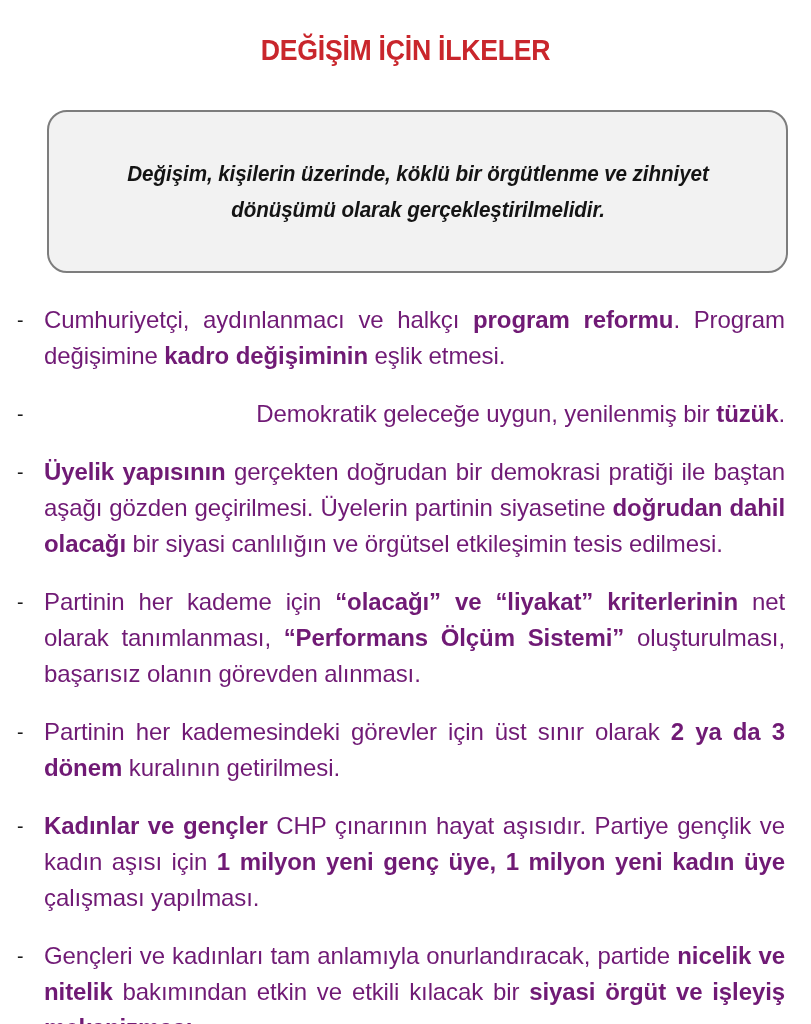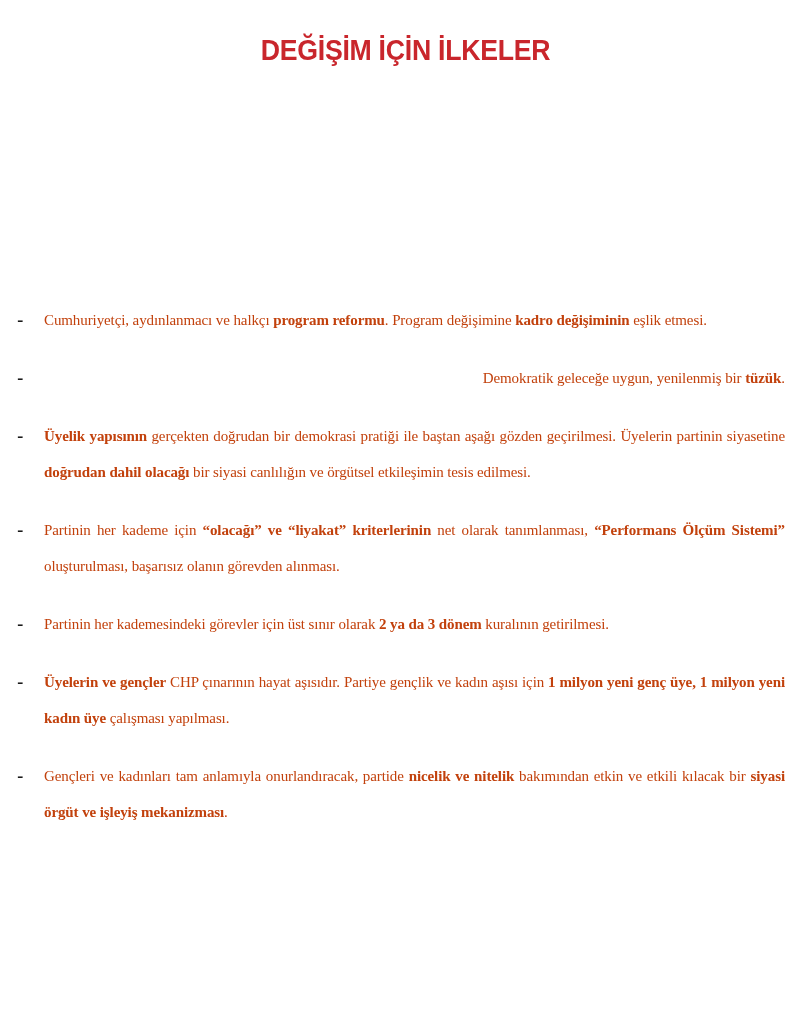--- a/index.html
+++ b/index.html
@@ -89,39 +89,42 @@
   .dash {
     position: absolute;
     left: 17px;
     top: 0;
     font-size: 19.5px;
     line-height: 36px;
     color: #1a1a1a;
     user-select: none;
   }
   .item-text {
-    font-family: Liberation Serif, serif;
-    font-size: 15px;
+    font-family: Liberation Sans, sans-serif;
+    font-size: 24px;
     line-height: 36px;
     text-align: justify;
-    color: #c2410c;
+    color: #701a75;
     letter-spacing: -0.1px;
     word-spacing: 0px;
     hyphens: none;
   }
   .item-text.no-justify { text-align: right; }
   .item-text b { font-weight: bold; }
 </style>
 </head>
 <body>
 
 <div class="page">
 
   <h1 class="doc-title">DEĞİŞİM İÇİN İLKELER</h1>
 
+  <div class="callout">
+    <div class="callout-text">Değişim, kişilerin üzerinde, köklü bir örgütlenme ve zihniyet dönüşümü olarak gerçekleştirilmelidir.</div>
+  </div>
 
   <div class="principles">
       <div class="item">
         <span class="dash">-</span>
         <div class="item-text"><span>Cumhuriyetçi, aydınlanmacı ve halkçı </span><b>program reformu</b><span>. Program değişimine </span><b>kadro değişiminin</b><span> eşlik etmesi.</span></div>
       </div>
       <div class="item">
         <span class="dash">-</span>
         <div class="item-text no-justify"><span>Demokratik geleceğe uygun, yenilenmiş bir </span><b>tüzük</b><span>.</span></div>
       </div>
@@ -132,21 +135,21 @@
       <div class="item">
         <span class="dash">-</span>
         <div class="item-text"><span>Partinin her kademe için </span><b>“olacağı” ve “liyakat” kriterlerinin</b><span> net olarak tanımlanması, </span><b>“Performans Ölçüm Sistemi”</b><span> oluşturulması, başarısız olanın görevden alınması.</span></div>
       </div>
       <div class="item">
         <span class="dash">-</span>
         <div class="item-text"><span>Partinin her kademesindeki görevler için üst sınır olarak </span><b>2 ya da 3 dönem</b><span> kuralının getirilmesi.</span></div>
       </div>
       <div class="item">
         <span class="dash">-</span>
-        <div class="item-text"><b>Üyelerin ve gençler</b><span> CHP çınarının hayat aşısıdır. Partiye gençlik ve kadın aşısı için </span><b>1 milyon yeni genç üye, 1 milyon yeni kadın üye</b><span> çalışması yapılması.</span></div>
+        <div class="item-text"><b>Kadınlar ve gençler</b><span> CHP çınarının hayat aşısıdır. Partiye gençlik ve kadın aşısı için </span><b>1 milyon yeni genç üye, 1 milyon yeni kadın üye</b><span> çalışması yapılması.</span></div>
       </div>
       <div class="item">
         <span class="dash">-</span>
         <div class="item-text"><span>Gençleri ve kadınları tam anlamıyla onurlandıracak, partide </span><b>nicelik ve nitelik</b><span> bakımından etkin ve etkili kılacak bir </span><b>siyasi örgüt ve işleyiş mekanizması</b><span>.</span></div>
       </div>
     </div>
 
 </div>
 
 </body></html>

